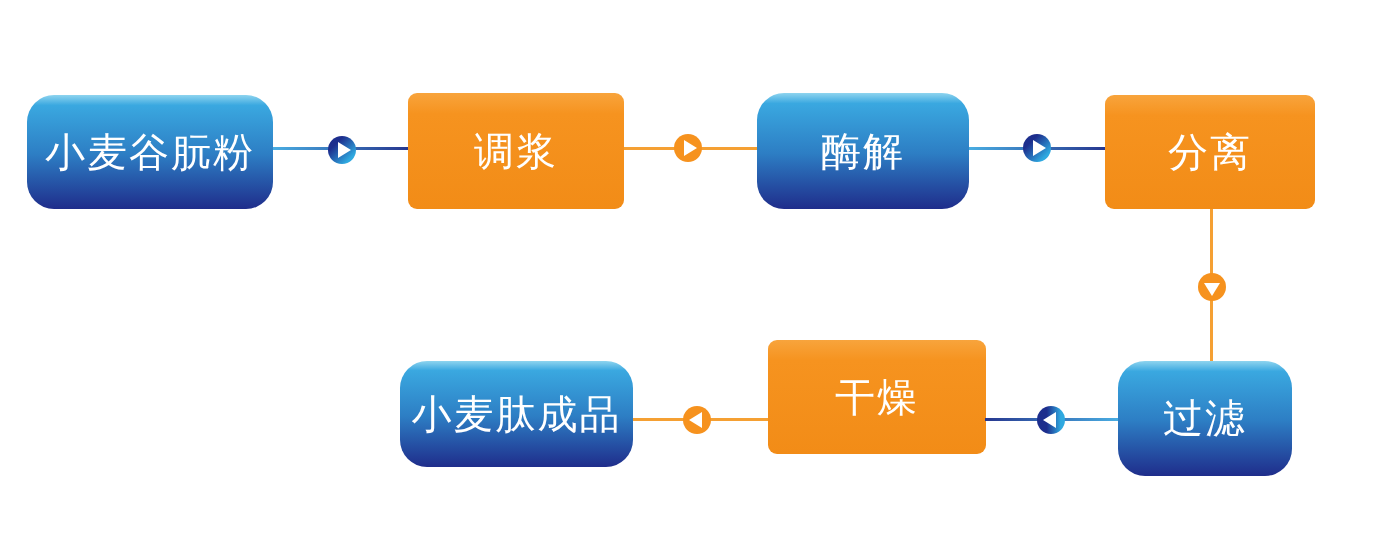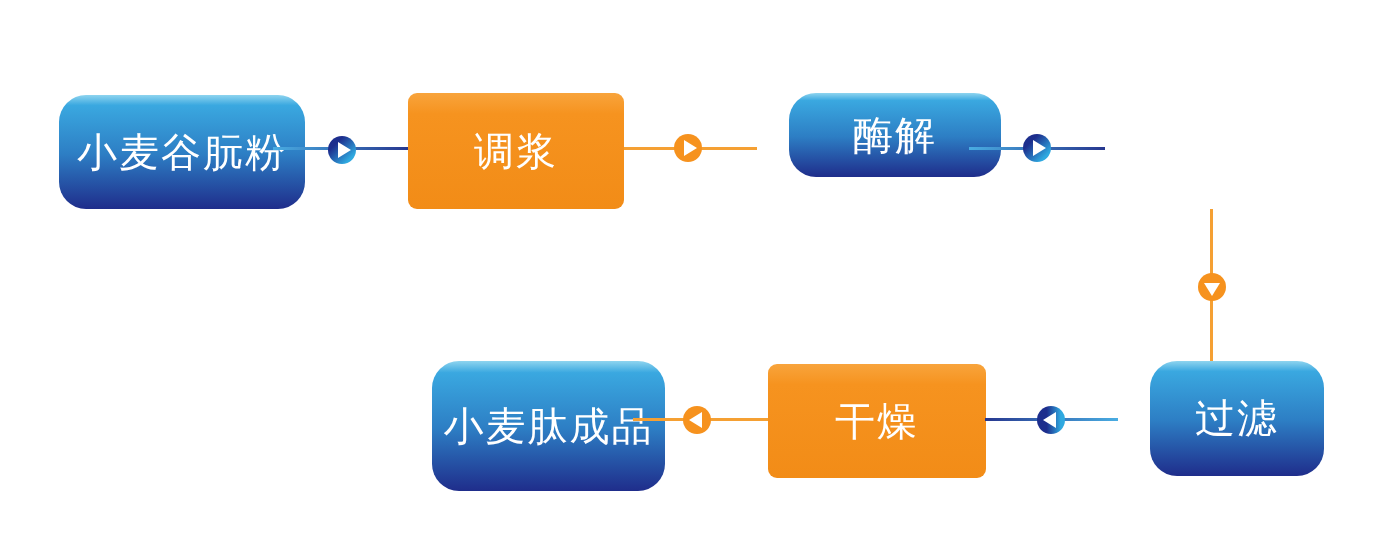--- a/index.html
+++ b/index.html
@@ -14,21 +14,20 @@
     position:absolute;
     border-radius:27px;
     display:flex;align-items:center;justify-content:center;
     color:#ffffff;
     font-size:40px;
     letter-spacing:2px;
     font-weight:400;
   }
   .node.blue{
     background:linear-gradient(180deg,#8ed4ef 0%,#3aa8e0 9%,#2d7ec4 52%,#1f2d8b 100%);
-    margin-left:32px;
   }
   .node.orange{
     background:linear-gradient(180deg,#f8a43c 0%,#f6931f 18%,#f28c17 100%);
     border-radius:9px;
   }
   .edge{position:absolute;z-index:1;}
   .edge.h{height:3px;}
   .edge.v{width:3px;}
   .edge.blue-lr{background:linear-gradient(90deg,#49ade2 0%,#27378f 100%);}
   .edge.blue-rl{background:linear-gradient(90deg,#27378f 0%,#49ade2 100%);}
@@ -85,27 +84,30 @@
   <div class="badge orange" style="left:683px;top:406px;">
     <div class="tri left"></div>
   </div>
 
   <div class="node blue" style="left:27px;top:95px;width:246px;height:114px;">
     <span>小麦谷朊粉</span>
   </div>
   <div class="node orange" style="left:408px;top:93px;width:216px;height:116px;">
     <span>调浆</span>
   </div>
-  <div class="node blue" style="left:757px;top:93px;width:212px;height:84px;">
+  <div class="node blue" style="left:757px;top:93px;width:212px;height:116px;">
     <span>酶解</span>
+  </div>
+  <div class="node orange" style="left:1105px;top:95px;width:210px;height:114px;">
+    <span>分离</span>
   </div>
 
   <div class="node blue" style="left:1118px;top:361px;width:174px;height:115px;">
     <span>过滤</span>
   </div>
-  <div class="node orange" style="left:768px;top:364px;width:218px;height:114px;">
+  <div class="node orange" style="left:768px;top:340px;width:218px;height:114px;">
     <span>干燥</span>
   </div>
-  <div class="node blue" style="left:400px;top:361px;width:233px;height:130px;justify-content:center;">
+  <div class="node blue" style="left:400px;top:361px;width:233px;height:106px;justify-content:center;">
     <span>小麦肽成品</span>
   </div>
 
 </div>
 
 </body></html>

